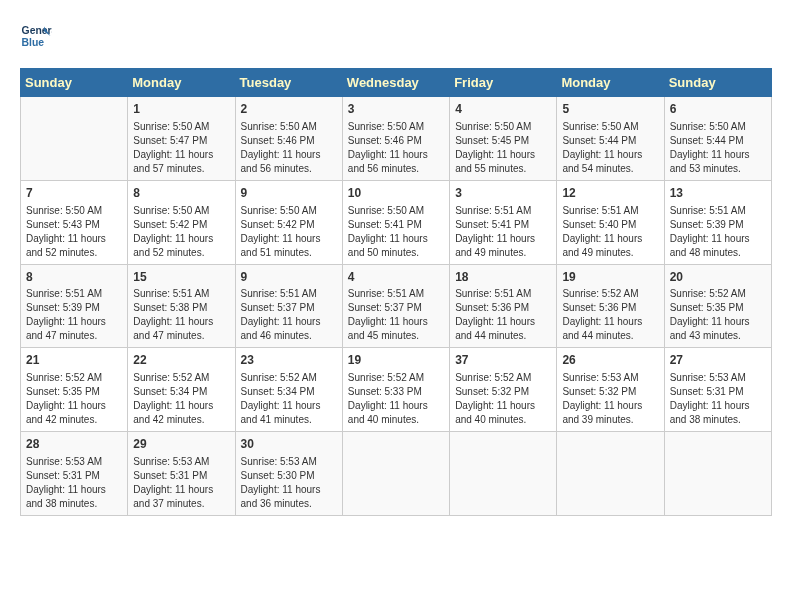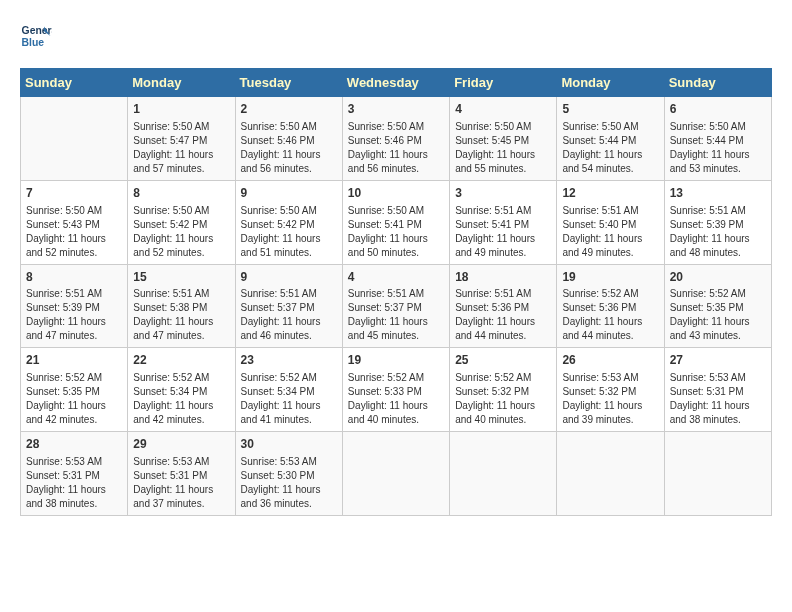--- a/index.html
+++ b/index.html
@@ -277,21 +277,21 @@
 and 41 minutes.</div>
         </td>
         <td>
           <span class="day-num">19</span>
           <div class="cell-text" style="white-space: pre-line;">Sunrise: 5:52 AM
 Sunset: 5:33 PM
 Daylight: 11 hours
 and 40 minutes.</div>
         </td>
         <td>
-          <span class="day-num">25</span>
+          <span class="day-num">37</span>
           <div class="cell-text" style="white-space: pre-line;">Sunrise: 5:52 AM
 Sunset: 5:32 PM
 Daylight: 11 hours
 and 40 minutes.</div>
         </td>
         <td>
           <span class="day-num">26</span>
           <div class="cell-text" style="white-space: pre-line;">Sunrise: 5:53 AM
 Sunset: 5:32 PM
 Daylight: 11 hours

